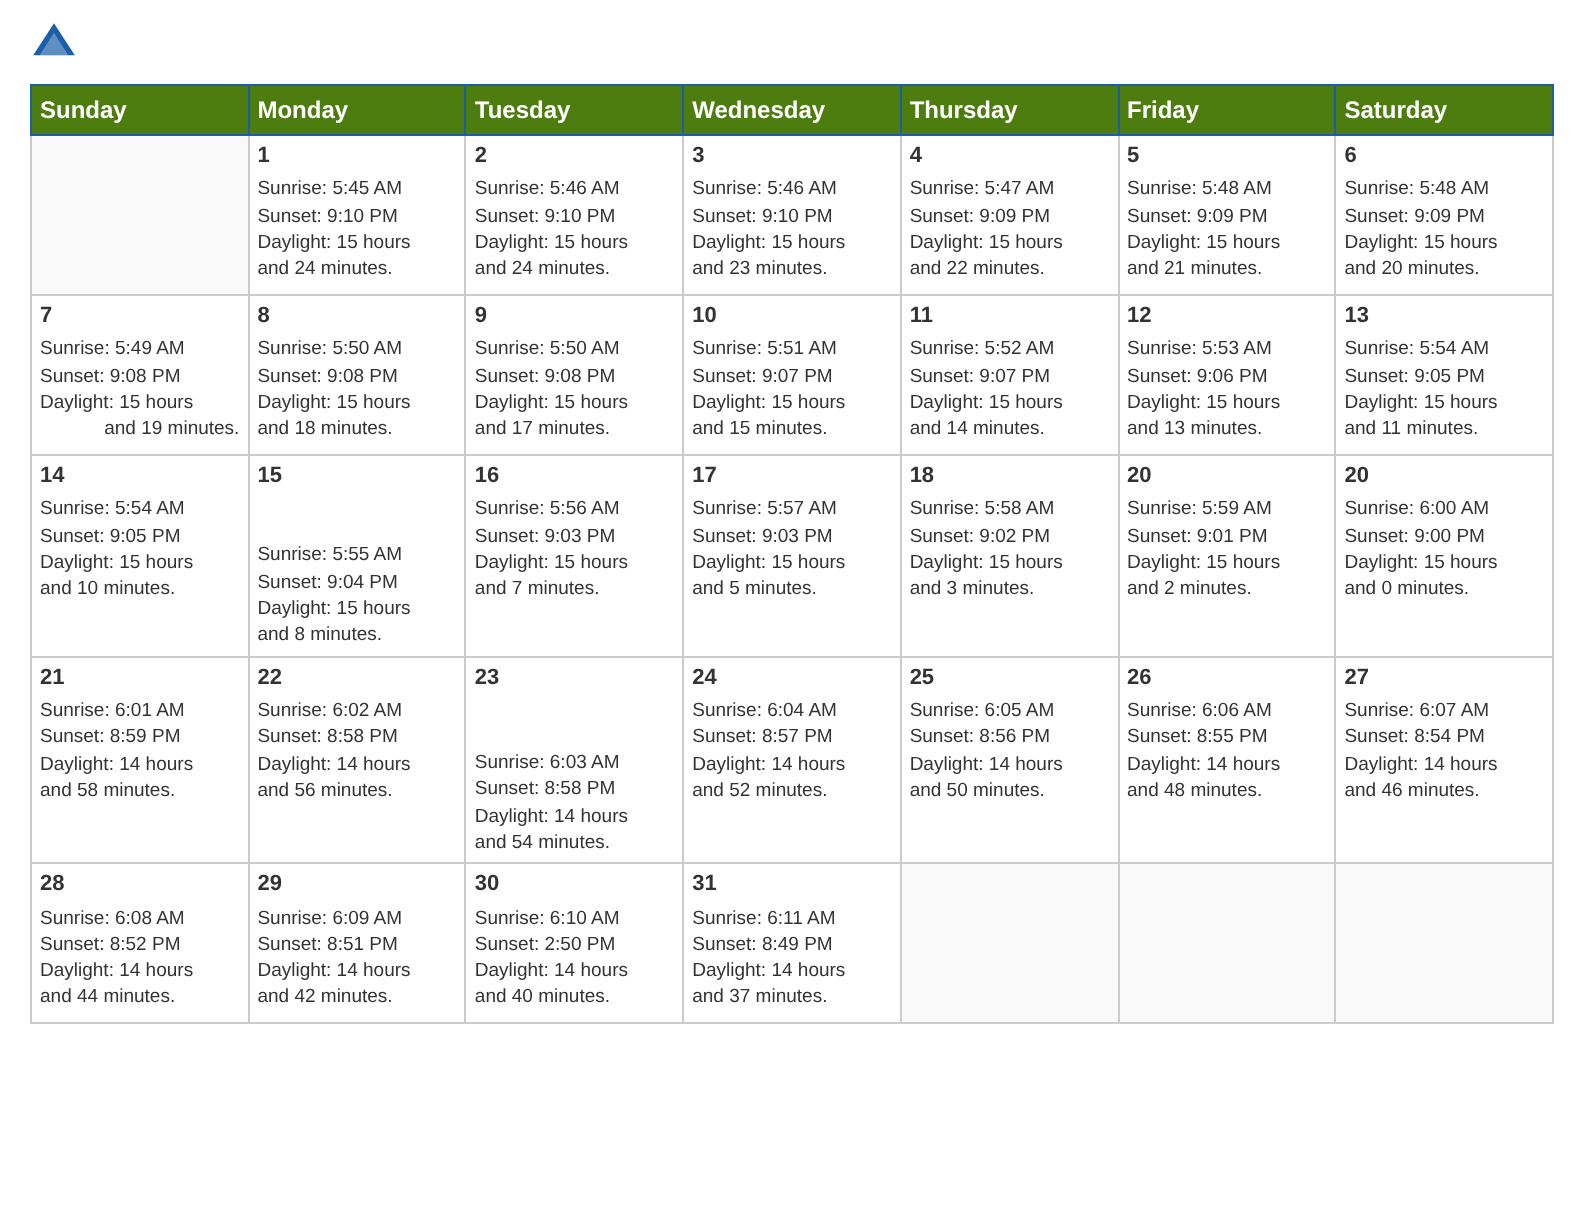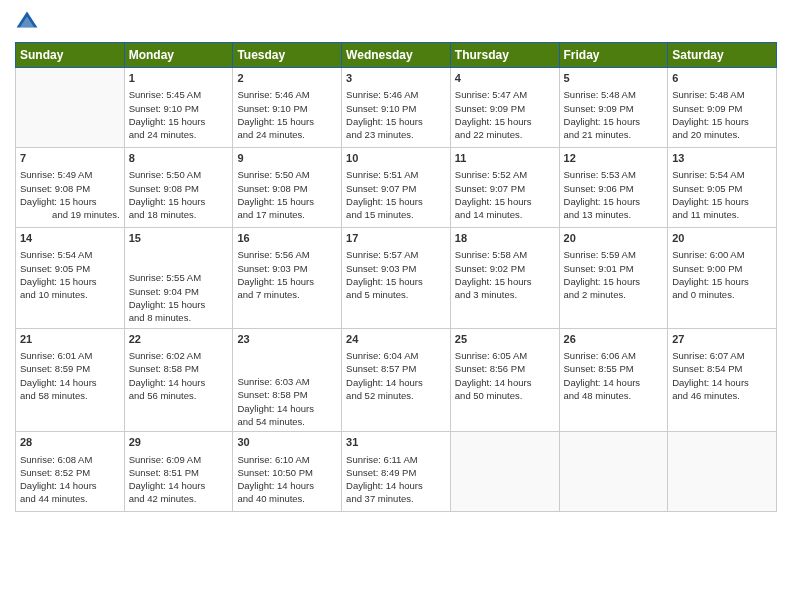--- a/index.html
+++ b/index.html
@@ -334,21 +334,21 @@
           <td>
             <span class="day-number">29</span>
             <span style="display: block;">Sunrise: 6:09 AM</span>
             <span style="display: block;">Sunset: 8:51 PM</span>
             <span style="display: block;">Daylight: 14 hours</span>
             <span style="display: block;">and 42 minutes.</span>
           </td>
           <td>
             <span class="day-number">30</span>
             <span style="display: block;">Sunrise: 6:10 AM</span>
-            <span style="display: block;">Sunset: 10:50 PM</span>
+            <span style="display: block;">Sunset: 2:50 PM</span>
             <span style="display: block;">Daylight: 14 hours</span>
             <span style="display: block;">and 40 minutes.</span>
           </td>
           <td>
             <span class="day-number">31</span>
             <span style="display: block;">Sunrise: 6:11 AM</span>
             <span style="display: block;">Sunset: 8:49 PM</span>
             <span style="display: block;">Daylight: 14 hours</span>
             <span style="display: block;">and 37 minutes.</span>
           </td>

